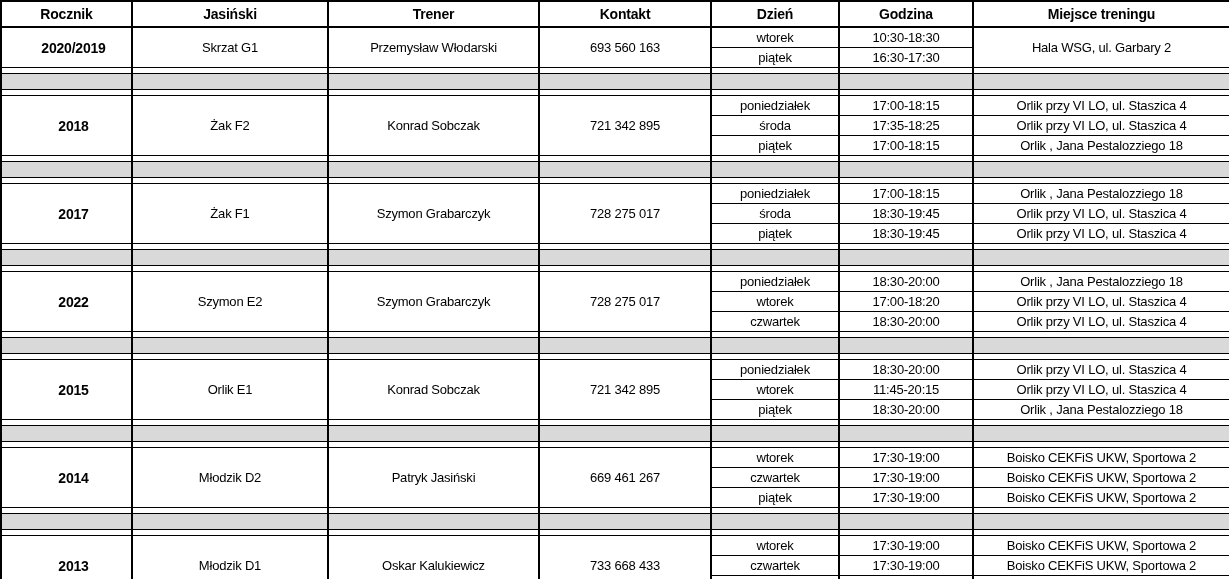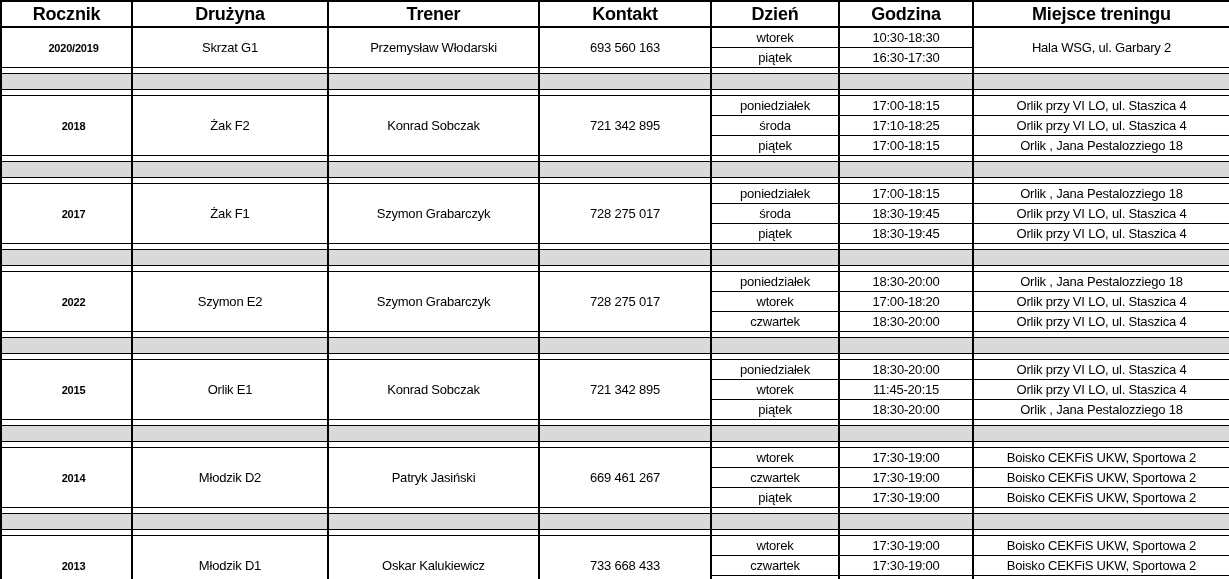--- a/index.html
+++ b/index.html
@@ -23,35 +23,35 @@
     text-align: center;
     vertical-align: middle;
     padding: 0 2px;
     white-space: nowrap;
     overflow: hidden;
     font-family: "Liberation Sans", sans-serif;
     color: #000;
     letter-spacing: -0.2px;
   }
   th {
-    font-size: 18px;
+    font-size: 14px;
     font-weight: 700;
     height: 24px;
     border-top: 2px solid #000;
     border-bottom: 2px solid #000;
   }
   td.cell {
     font-size: 13px;
     height: 19px;
     border-top: 1px solid #000;
     border-bottom: 1px solid #000;
   }
   td.year {
     font-weight: 700;
-    font-size: 11px;
+    font-size: 14px;
     padding-left: 16px;
   }
   .block-top    { border-top: 2px solid #000; }
   .block-bottom { border-bottom: 2px solid #000; }
   tr.gap td {
     height: 5px;
     border-top: 0;
     border-bottom: 0;
     background: #ffffff;
   }
@@ -71,21 +71,21 @@
     <col style="width:196px">
     <col style="width:211px">
     <col style="width:172px">
     <col style="width:128px">
     <col style="width:134px">
     <col style="width:257px">
   </colgroup>
   <thead data-name="table-header">
     <tr data-name="header-row">
         <th data-name="column-header-rocznik">Rocznik</th>
-        <th data-name="column-header-druzyna">Drużyna</th>
+        <th data-name="column-header-druzyna">Jasiński</th>
         <th data-name="column-header-trener">Trener</th>
         <th data-name="column-header-kontakt">Kontakt</th>
         <th data-name="column-header-dzien">Dzień</th>
         <th data-name="column-header-godzina">Godzina</th>
         <th data-name="column-header-miejsce-treningu">Miejsce treningu</th>
       </tr>
   </thead>
   <tbody data-name="table-body">
       <tr data-name="schedule-row">
         <td data-name="year-cell" class="cell year block-top block-bottom" rowspan="2">2020/2019</td>
@@ -131,21 +131,21 @@
         <td data-name="year-cell" class="cell year block-top block-bottom" rowspan="3">2018</td>
         <td data-name="team-cell" class="cell block-top block-bottom" rowspan="3">Żak F2</td>
         <td data-name="coach-cell" class="cell block-top block-bottom" rowspan="3">Konrad Sobczak</td>
         <td data-name="phone-cell" class="cell block-top block-bottom" rowspan="3">721 342 895</td>
         <td data-name="day-cell" class="cell block-top">poniedziałek</td>
         <td data-name="time-cell" class="cell block-top">17:00-18:15</td>
         <td data-name="venue-cell" class="cell block-top">Orlik przy VI LO, ul. Staszica 4</td>
       </tr>
       <tr data-name="schedule-row">
         <td data-name="day-cell" class="cell">środa</td>
-        <td data-name="time-cell" class="cell">17:10-18:25</td>
+        <td data-name="time-cell" class="cell">17:35-18:25</td>
         <td data-name="venue-cell" class="cell">Orlik przy VI LO, ul. Staszica 4</td>
       </tr>
       <tr data-name="schedule-row">
         <td data-name="day-cell" class="cell block-bottom">piątek</td>
         <td data-name="time-cell" class="cell block-bottom">17:00-18:15</td>
         <td data-name="venue-cell" class="cell block-bottom">Orlik , Jana Pestalozziego 18</td>
       </tr>
       <tr class="gap" data-name="spacer-row">
         <td data-name="spacer-cell"></td>
         <td data-name="spacer-cell"></td>

